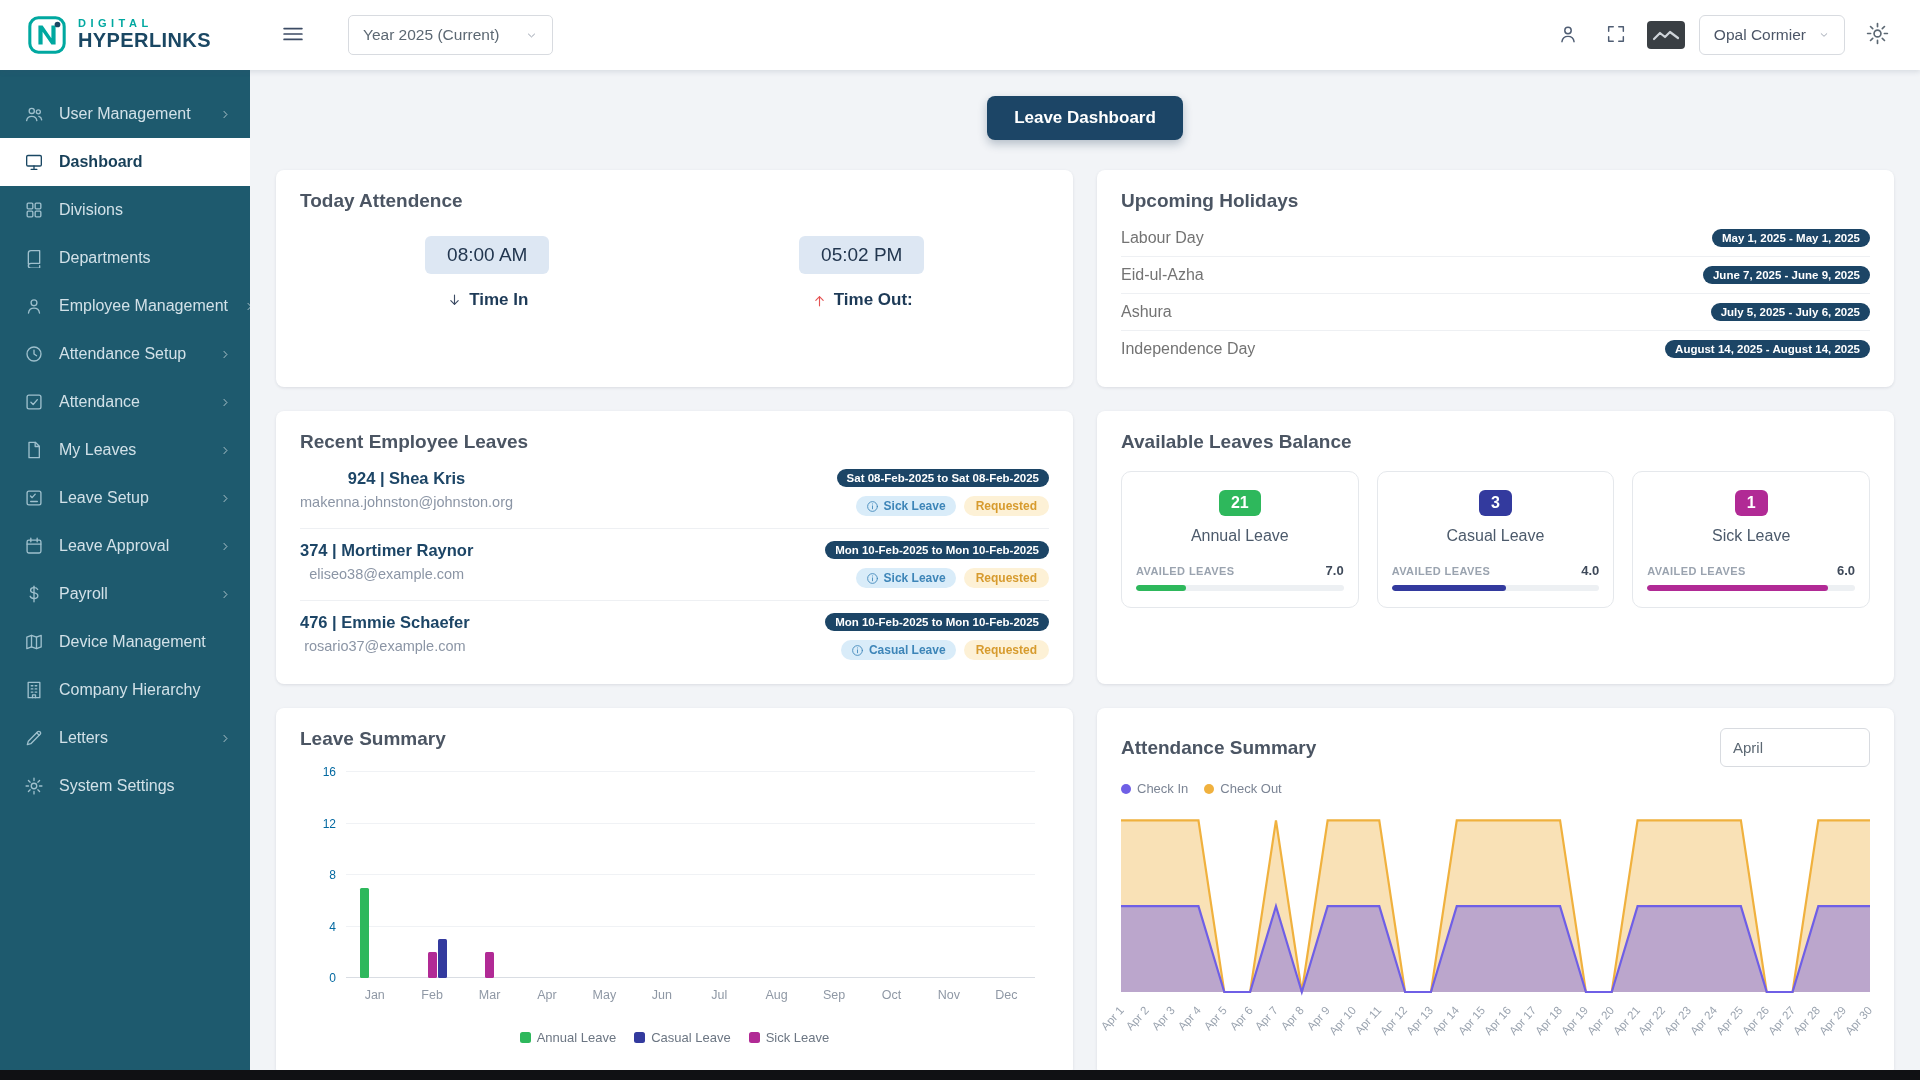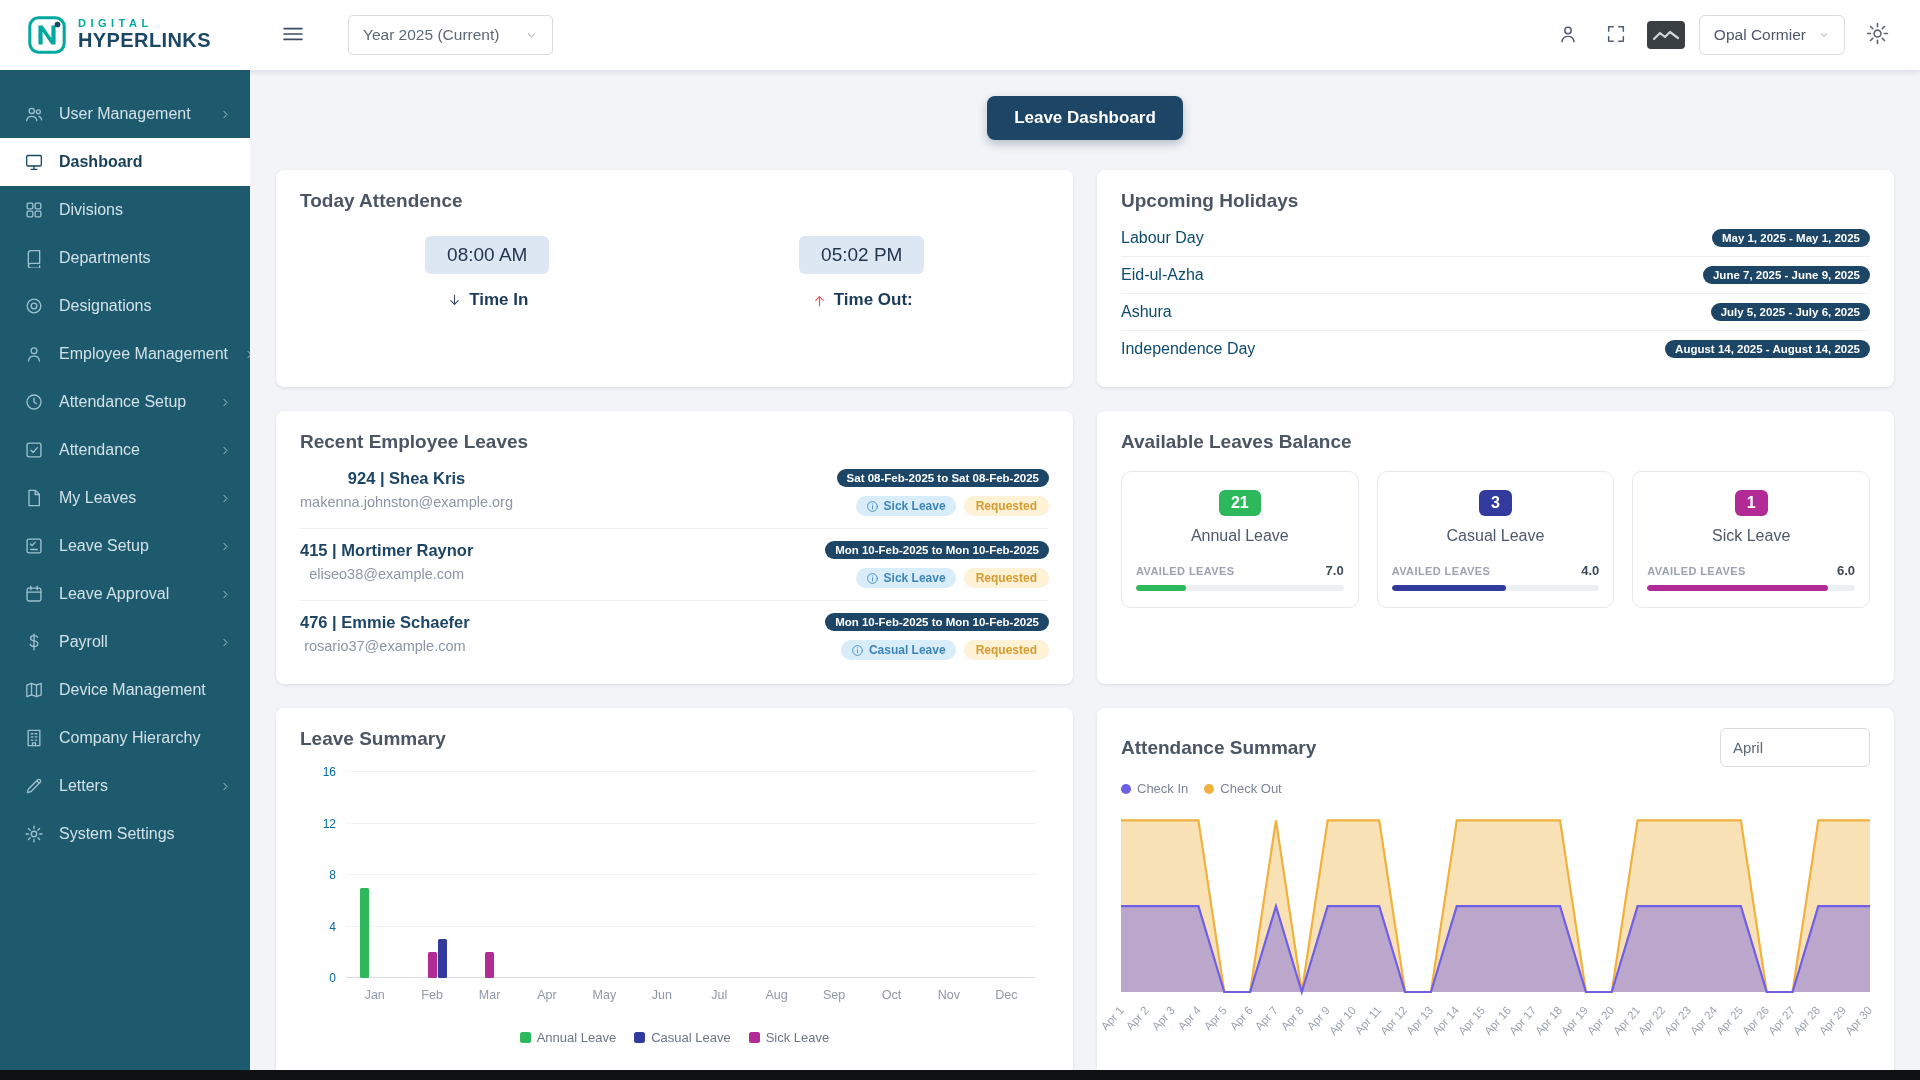--- a/index.html
+++ b/index.html
@@ -47,21 +47,21 @@
 .time-badge{background:var(--time-badge-bg,#dde7f3);color:#22364f;font-size:19px;font-weight:400;padding:8px 22px;border-radius:6px;}
 .att-label{margin-top:16px;display:flex;align-items:center;gap:6px;font-size:17px;font-weight:700;color:#1d3a57;}
 .arr{display:inline-flex;}
 .arr.down{color:#3c4b64;}
 .arr.up{color:var(--red,#e55353);}
 
 
 .holiday-list{margin-top:8px;}
 .holiday-row{display:flex;justify-content:space-between;align-items:center;padding:9px 0;border-bottom:1px solid #eef0f3;}
 .holiday-row:last-child{border-bottom:none;}
-.holiday-name{font-size:16px;color:#0c4a6e;}
+.holiday-name{font-size:16px;color:#737373;}
 .pill-navy{background:var(--primary-dark,#1c4566);color:#fff;font-size:11.5px;font-weight:600;padding:3px 10px;border-radius:10px;white-space:nowrap;}
 
 
 .leave-list{margin-top:4px;text-align:center;}
 .leave-row{display:flex;justify-content:space-between;align-items:flex-start;padding:12px 0;border-bottom:1px solid #eef0f3;}
 .leave-row:last-child{border-bottom:none;padding-bottom:4px;}
 .leave-name{font-size:16.5px;font-weight:700;color:var(--primary-dark,#1c4566);display:inline-block;}
 .leave-email{font-size:14.5px;color:#8b95a5;margin-top:6px;}
 .leave-right{display:flex;flex-direction:column;align-items:flex-end;gap:9px;}
 .leave-badges{display:flex;gap:8px;align-items:center;}
@@ -209,29 +209,20 @@
         <span class="side-ic">
           <svg width="20" height="20" viewBox="0 0 24 24" fill="none" stroke="currentColor" stroke-width="1.6" stroke-linecap="round" stroke-linejoin="round">
             <path d="M5.2 18.8V6.4c0-1.8 1.4-3.2 3.2-3.2h10.4v15.2H8.4c-1.8 0-3.2 1.3-3.2 2.9s1.4 2.9 3.2 2.9h10.4v-2.9"></path>
           </svg>
         </span>
         <span class="side-label">Departments</span>
       </a>
       <a href="#" class="side-item">
         <span class="side-ic">
           <svg width="20" height="20" viewBox="0 0 24 24" fill="none" stroke="currentColor" stroke-width="1.6" stroke-linecap="round" stroke-linejoin="round">
-            <circle cx="12" cy="12" r="8.2"></circle>
-            <circle cx="12" cy="12" r="3.4"></circle>
-          </svg>
-        </span>
-        <span class="side-label">Designations</span>
-      </a>
-      <a href="#" class="side-item">
-        <span class="side-ic">
-          <svg width="20" height="20" viewBox="0 0 24 24" fill="none" stroke="currentColor" stroke-width="1.6" stroke-linecap="round" stroke-linejoin="round">
             <circle cx="12" cy="8.2" r="3.5"></circle>
             <path d="M5.4 20.4c.5-3.7 3.2-5.8 6.6-5.8s6.1 2.1 6.6 5.8"></path>
           </svg>
         </span>
         <span class="side-label">Employee Management</span>
         <span class="side-chev">
           <svg width="13" height="13" viewBox="0 0 24 24" fill="none" stroke="currentColor" stroke-width="1.6" stroke-linecap="round" stroke-linejoin="round">
             <path d="M9.2 6.2l5.4 5.8-5.4 5.8"></path>
           </svg>
         </span>
@@ -420,39 +411,39 @@
             <span class="holiday-name">Independence Day</span>
             <span class="pill-navy">August 14, 2025 - August 14, 2025</span>
           </div>
         </div>
     </section>
 
     <section class="card">
       <h2 class="card-title">Recent Employee Leaves</h2>
       <div class="leave-list" id="leave-list">
           <div class="leave-row">
-            <div><a href="#" class="leave-name">924 | Shea Kris</a><div class="leave-email">makenna.johnston@example.org</div></div>
+            <div><a href="#" class="leave-name">924 | Shea Kris</a><div class="leave-email">makenna.johnston@johnston.org</div></div>
             <div class="leave-right">
               <span class="pill-navy">Sat 08-Feb-2025 to Sat 08-Feb-2025</span>
               <div class="leave-badges">
                 <span class="pill-blue">
                   <span style="display:inline-flex">
                     <svg width="13" height="13" viewBox="0 0 24 24" fill="none" stroke="currentColor" stroke-width="1.6" stroke-linecap="round" stroke-linejoin="round">
                       <circle cx="12" cy="12" r="9"></circle>
                       <path d="M12 10.8v5.4M12 7.2v.2"></path>
                     </svg>
                   </span>
                   <span>Sick Leave</span>
                 </span>
                 <span class="pill-yellow">Requested</span>
               </div>
             </div>
           </div>
           <div class="leave-row">
-            <div><a href="#" class="leave-name">415 | Mortimer Raynor</a><div class="leave-email">eliseo38@example.com</div></div>
+            <div><a href="#" class="leave-name">374 | Mortimer Raynor</a><div class="leave-email">eliseo38@example.com</div></div>
             <div class="leave-right">
               <span class="pill-navy">Mon 10-Feb-2025 to Mon 10-Feb-2025</span>
               <div class="leave-badges">
                 <span class="pill-blue">
                   <span style="display:inline-flex">
                     <svg width="13" height="13" viewBox="0 0 24 24" fill="none" stroke="currentColor" stroke-width="1.6" stroke-linecap="round" stroke-linejoin="round">
                       <circle cx="12" cy="12" r="9"></circle>
                       <path d="M12 10.8v5.4M12 7.2v.2"></path>
                     </svg>
                   </span>

